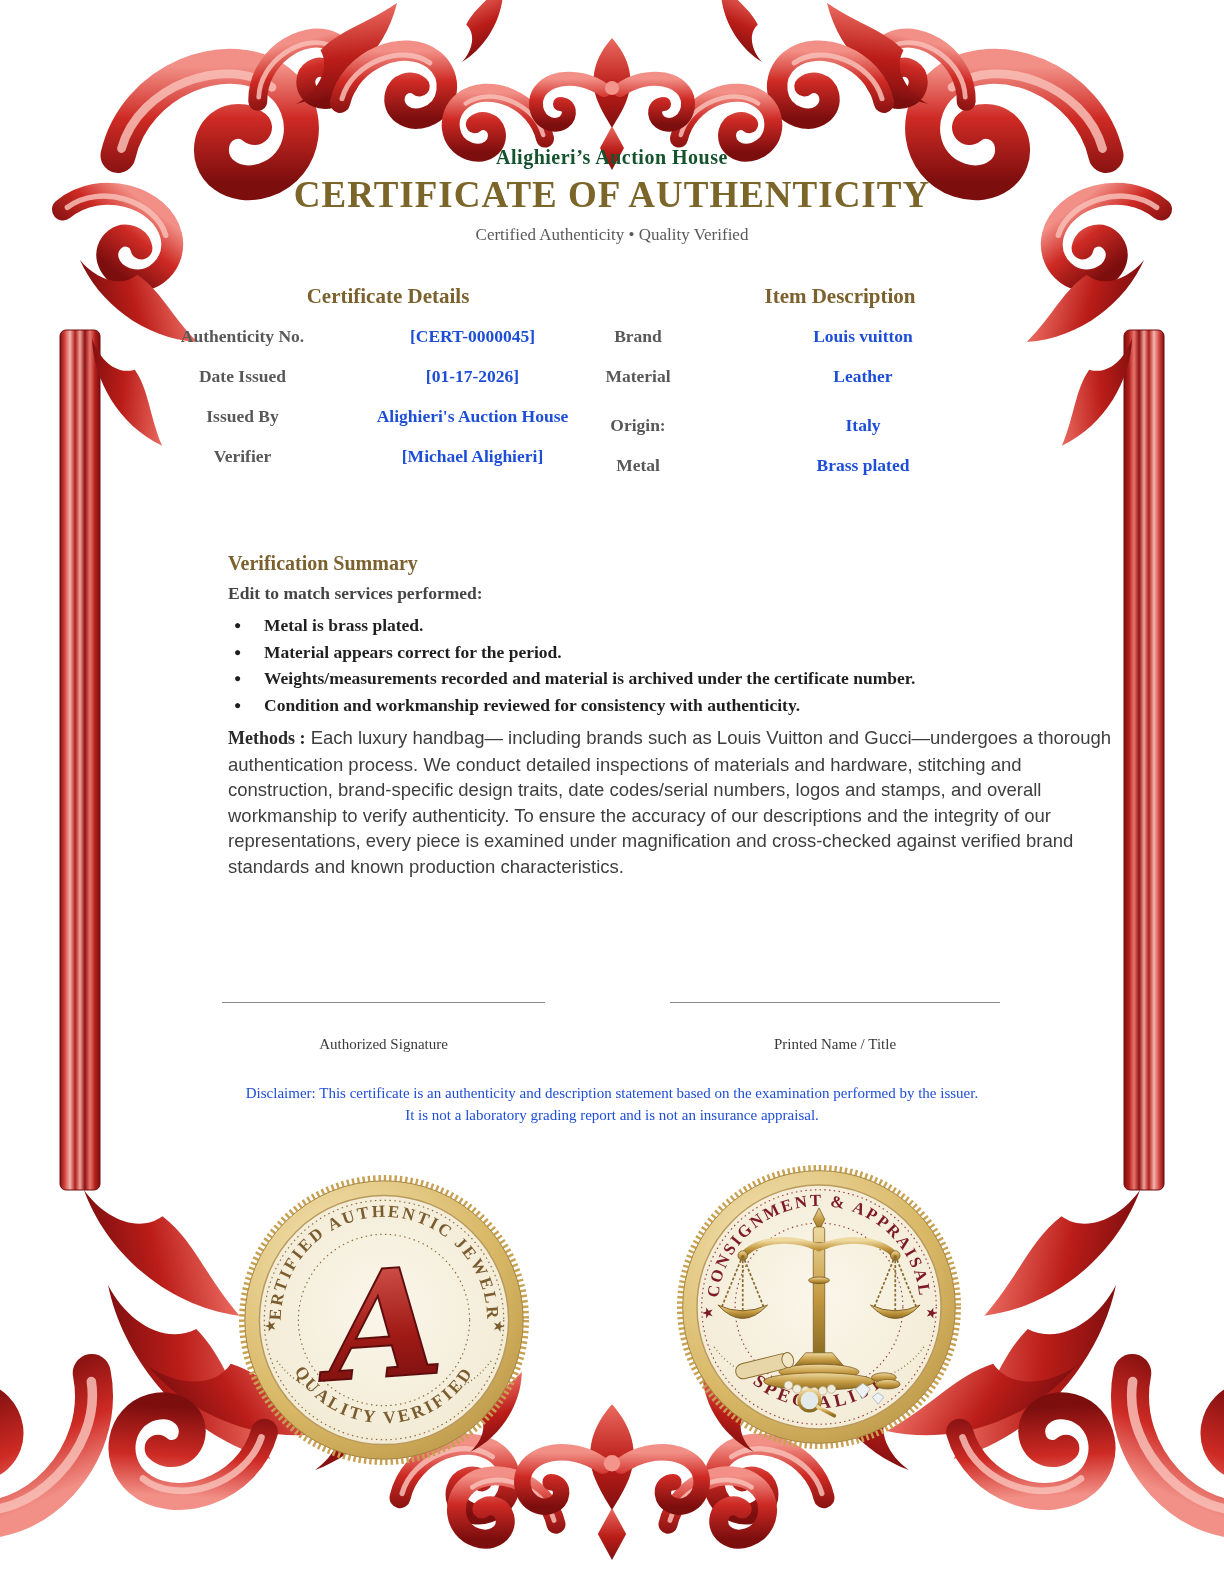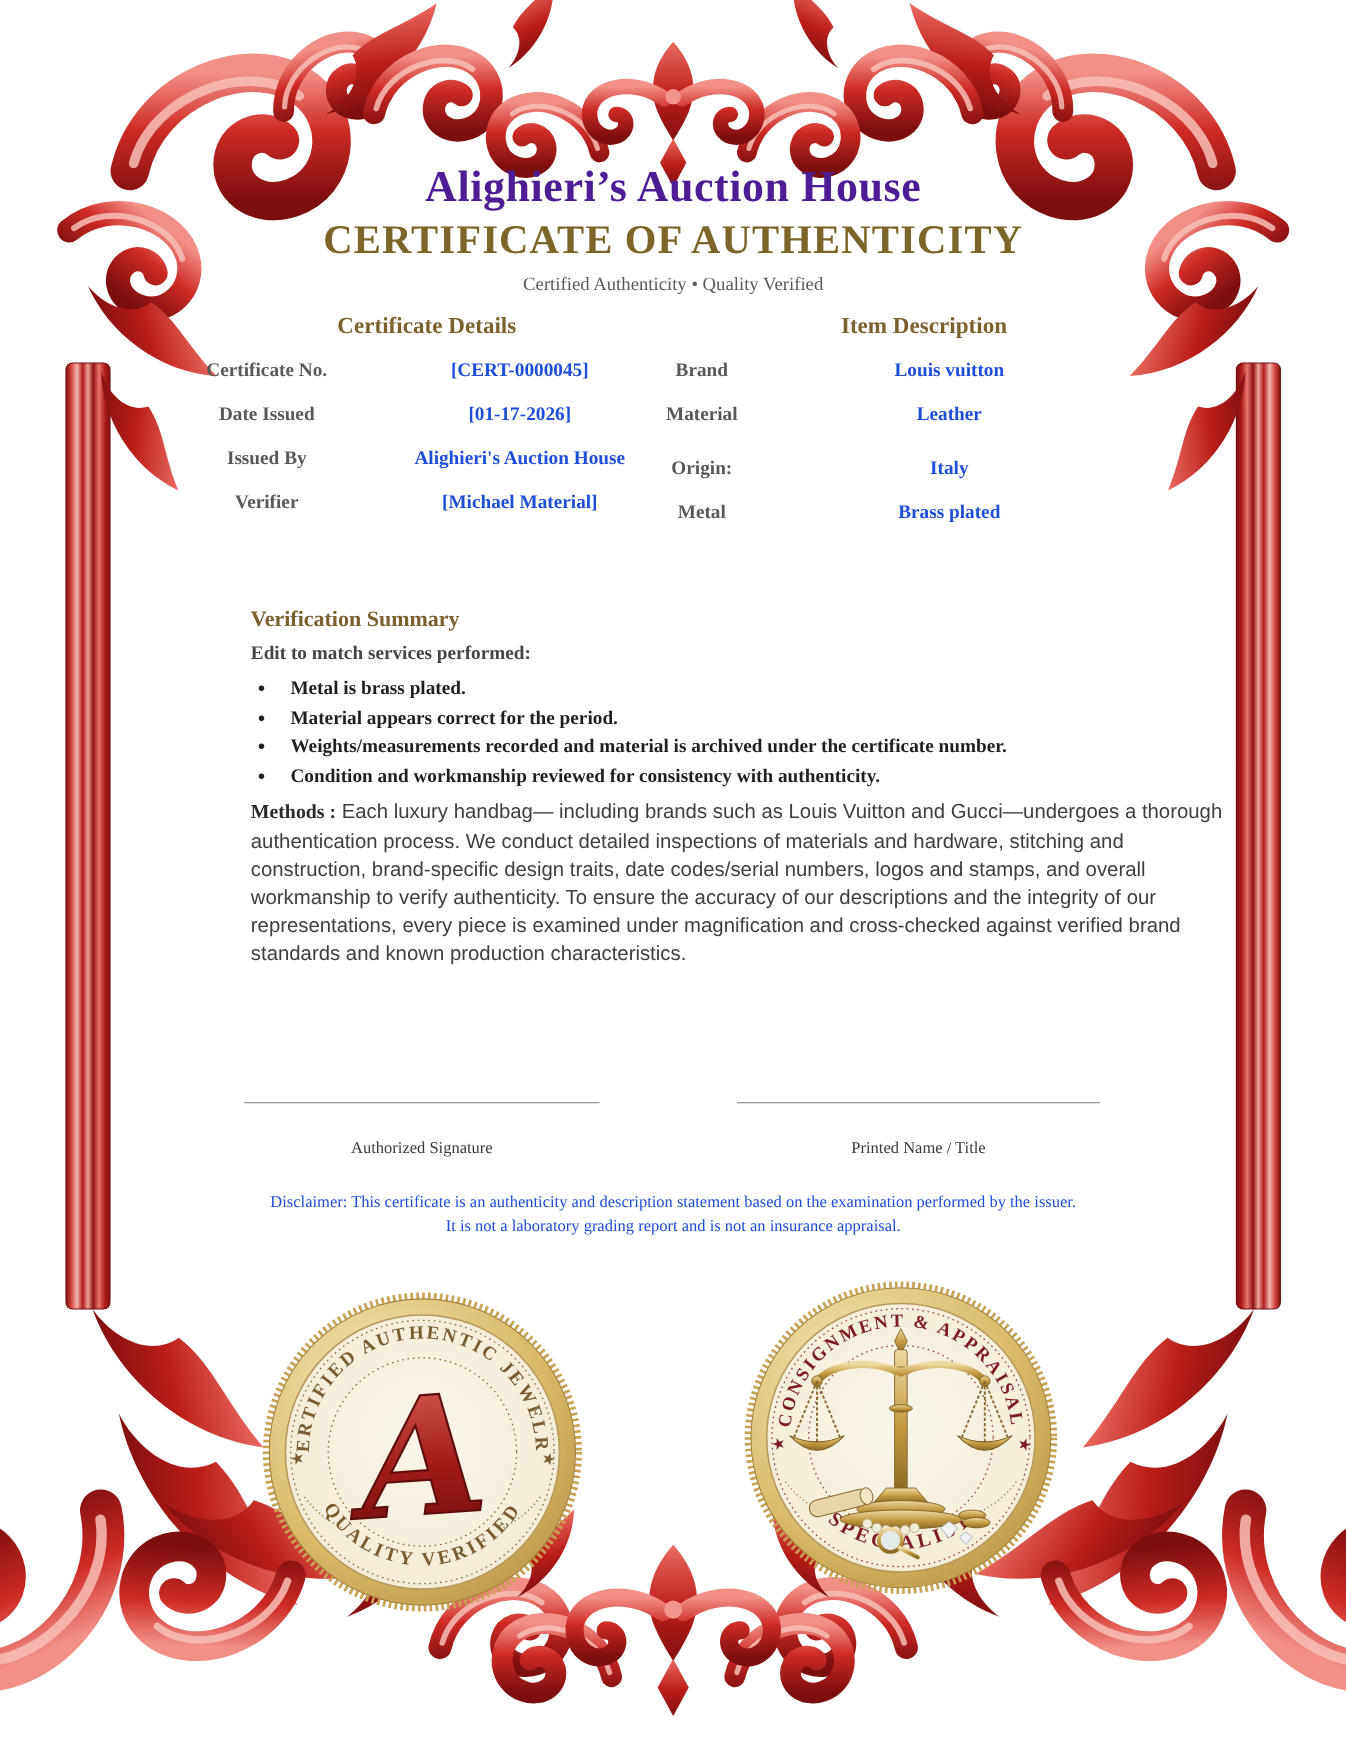--- a/index.html
+++ b/index.html
@@ -3,21 +3,21 @@
 <meta charset="utf-8">
 <style>
   html,body{margin:0;padding:0;background:#ffffff;}
   .page{position:relative;width:1224px;height:1584px;background:#ffffff;overflow:hidden;
         font-family:"Liberation Serif", serif;}
   .frame{position:absolute;inset:0;width:1224px;height:1584px;z-index:1;pointer-events:none;}
   .content{position:absolute;inset:0;z-index:2;}
 
   
   .title-block{position:absolute;top:146px;left:0;width:1224px;text-align:center;}
-  .house-name{font-size:40px;font-weight:bold;color:#4c1d95;letter-spacing:.5px;margin:0;}
+  .house-name{font-size:20px;font-weight:bold;color:#14532d;letter-spacing:.5px;margin:0;}
   .cert-title{font-size:37px;font-weight:bold;color:#7c6529;letter-spacing:1px;margin:4px 0 0 0;}
   .tagline{font-size:17px;color:#5a5a5a;margin-top:9px;}
 
   
   .col-heading{position:absolute;top:284px;width:300px;text-align:center;
                font-size:21px;font-weight:bold;color:#7b612e;}
   #cert-heading{left:238px;} #item-heading{left:690px;}
   .rows{position:absolute;top:316px;}
   #cert-rows{left:150px;width:460px;} #item-rows{left:568px;width:450px;}
   .drow{display:flex;align-items:center;height:40px;}
@@ -137,34 +137,34 @@
       <div class="house-name">Alighieri’s Auction House</div>
       <div class="cert-title">CERTIFICATE OF AUTHENTICITY</div>
       <div class="tagline">Certified Authenticity • Quality Verified</div>
     </div>
 
     <div class="col-heading" id="cert-heading">Certificate Details</div>
     <div class="col-heading" id="item-heading">Item Description</div>
 
     <div class="rows" id="cert-rows">
       <div class="drow">
-        <span class="lbl">Certificate No.</span>
+        <span class="lbl">Authenticity No.</span>
         <span class="val">[CERT-0000045]</span>
       </div>
       <div class="drow">
         <span class="lbl">Date Issued</span>
         <span class="val">[01-17-2026]</span>
       </div>
       <div class="drow">
         <span class="lbl">Issued By</span>
         <span class="val">Alighieri's Auction House</span>
       </div>
       <div class="drow">
         <span class="lbl">Verifier</span>
-        <span class="val">[Michael Material]</span>
+        <span class="val">[Michael Alighieri]</span>
       </div>
     </div>
 
     <div class="rows" id="item-rows">
       <div class="drow">
         <span class="lbl">Brand</span>
         <span class="val">Louis vuitton</span>
       </div>
       <div class="drow">
         <span class="lbl">Material</span>

